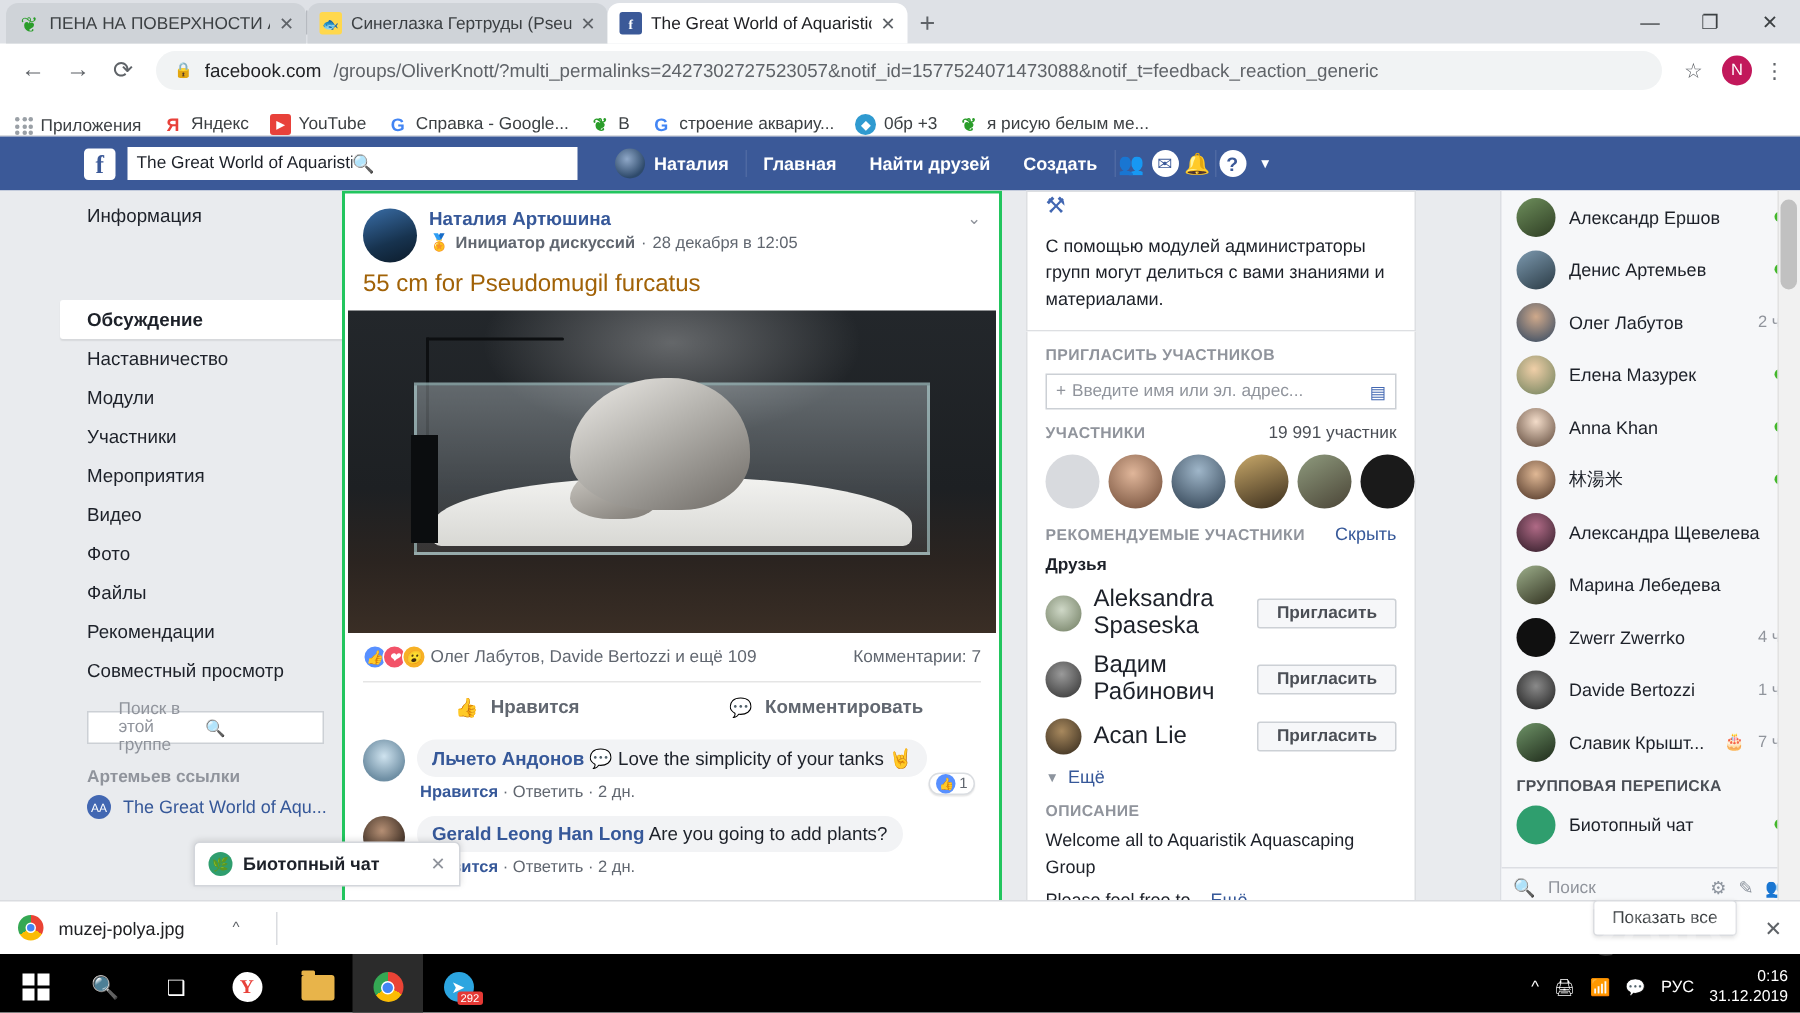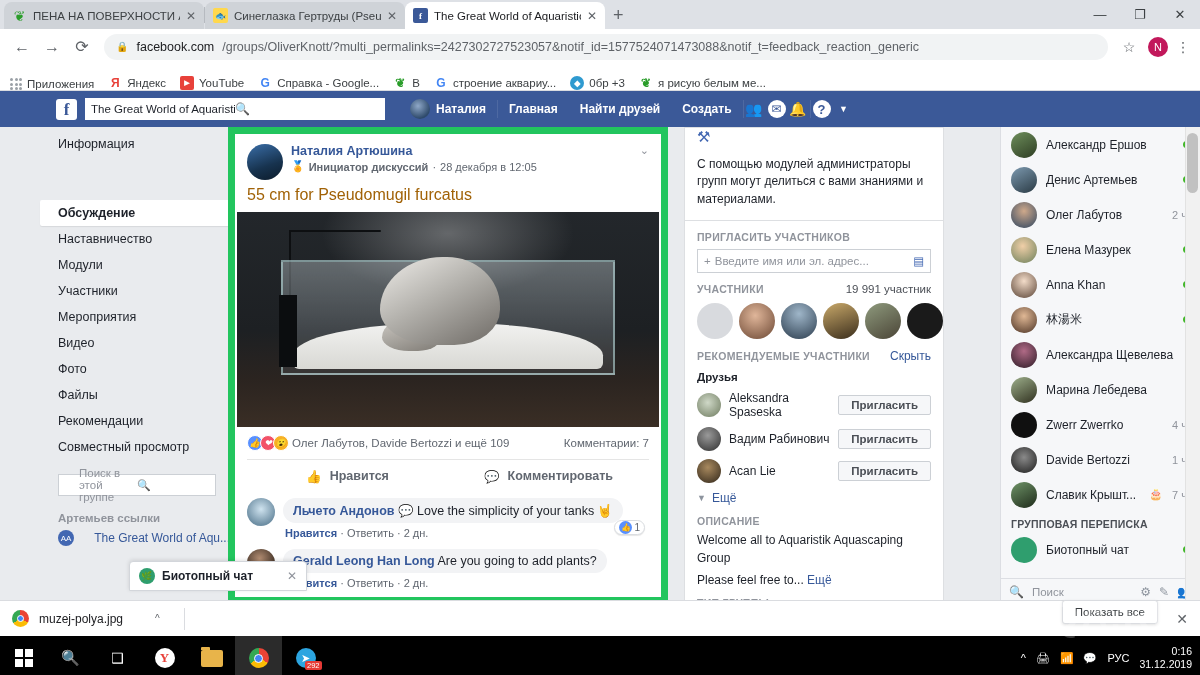--- a/index.html
+++ b/index.html
@@ -96,27 +96,27 @@
 
   .col-left { position:absolute; left:40px; top:0; width:190px; padding-top:4px; }
   .nav-item { height:26px; display:flex; align-items:center; padding-left:18px;
               font-size:12.5px; color:#1d2129; }
   .nav-item.active { background:#fff; font-weight:bold; border-radius:2px;
                      box-shadow:0 1px 1px rgba(0,0,0,.08);margin-top:43px; }
   .grp-search { margin:14px 14px 0 18px; height:22px; background:#fff; border:1px solid #ccd0d5;
                 display:flex;align-items:center;padding:0 20px;font-size:11.5px;color:#90949c; }
   .grp-search span { flex:1; }
   .ql-title { font-size:11.5px;color:#90949c;margin:16px 0 6px 18px; font-weight:bold;}
-  .ql-item { display:flex;align-items:center;gap:8px;padding-left:18px;font-size:12px;color:#365899;justify-content:space-between; }
+  .ql-item { display:flex;align-items:center;gap:8px;padding-left:18px;font-size:12px;color:#365899; }
   .ql-av { width:16px;height:16px;border-radius:50%;background:#4267b2;flex:none;
            display:flex;align-items:center;justify-content:center;color:#fff;font-size:8px; }
 
   
   .col-mid { position:absolute; left:228px; top:0; width:440px;
-             background:#fff; border:7px solid #22c55e; height:477px; }
+             background:#fff; border:2px solid #22c55e; height:477px; }
   .post-head { display:flex; gap:8px; padding:10px 12px 4px 12px; }
   .post-av { width:36px;height:36px;border-radius:50%;flex:none;
              background: linear-gradient(160deg,#3a6ea8,#17334f 60%, #0c1b2a); }
   .post-name { font-size:12.5px; font-weight:bold; color:#365899; }
   .post-sub { font-size:11px; color:#616770; display:flex;align-items:center;gap:4px;margin-top:2px;}
   .post-caret { margin-left:auto; color:#90949c; font-size:11px; }
   .post-text { padding:2px 12px 8px 12px; font-size:16px; color:#a16207; }
   .post-img { height:215px; margin:0 2px; position:relative; overflow:hidden;
     background:
       radial-gradient(ellipse 180px 90px at 50% 10%, rgba(255,255,255,.30), rgba(255,255,255,0) 70%),
@@ -176,21 +176,21 @@
   .sec-head { display:flex; align-items:baseline; }
   .sec-head .right { margin-left:auto; font-size:11.5px; color:#4b4f56; }
   .sec-head .rightlink { margin-left:auto; font-size:12px; color:#365899; font-weight:normal; }
   .invite-box { margin-top:6px; height:24px; border:1px solid #ccd0d5; background:#fff;
                 display:flex;align-items:center;padding:0 6px;font-size:11.5px;color:#90949c;gap:4px; }
   .invite-box span.txt { flex:1; }
   .mem-avs { display:flex; gap:6px; margin-top:8px; }
   .mem-avs div { width:36px;height:36px;border-radius:50%; flex:none; }
   .frow { display:flex; align-items:center; gap:8px; margin-top:8px; }
   .frow .fav2 { width:24px;height:24px;border-radius:50%;flex:none; }
-  .frow .fname { font-size:12px; color:#1d2129; flex:1; }
+  .frow .fname { font-size:16px; color:#1d2129; flex:1; }
   .inv-btn { border:1px solid #ccd0d5; background:#f6f7f9; font-size:11.5px; font-weight:bold;
              color:#4b4f56; padding:3px 12px; border-radius:2px; }
   .more-row { display:flex;align-items:center;gap:6px;margin-top:8px;font-size:12px;color:#365899; }
   .desc-txt { font-size:12px; color:#1d2129; margin-top:4px; line-height:1.5; }
   .friends-lbl { font-size:11.5px; font-weight:bold; color:#1d2129; margin-top:8px; }
 
   
   .chatbar { position:absolute; right:0; top:0; width:200px; height:477px;
              background:#f6f7f9; border-left:1px solid #dcdee3; }
   .crow { display:flex; align-items:center; gap:9px; height:35px; padding:0 10px; }

